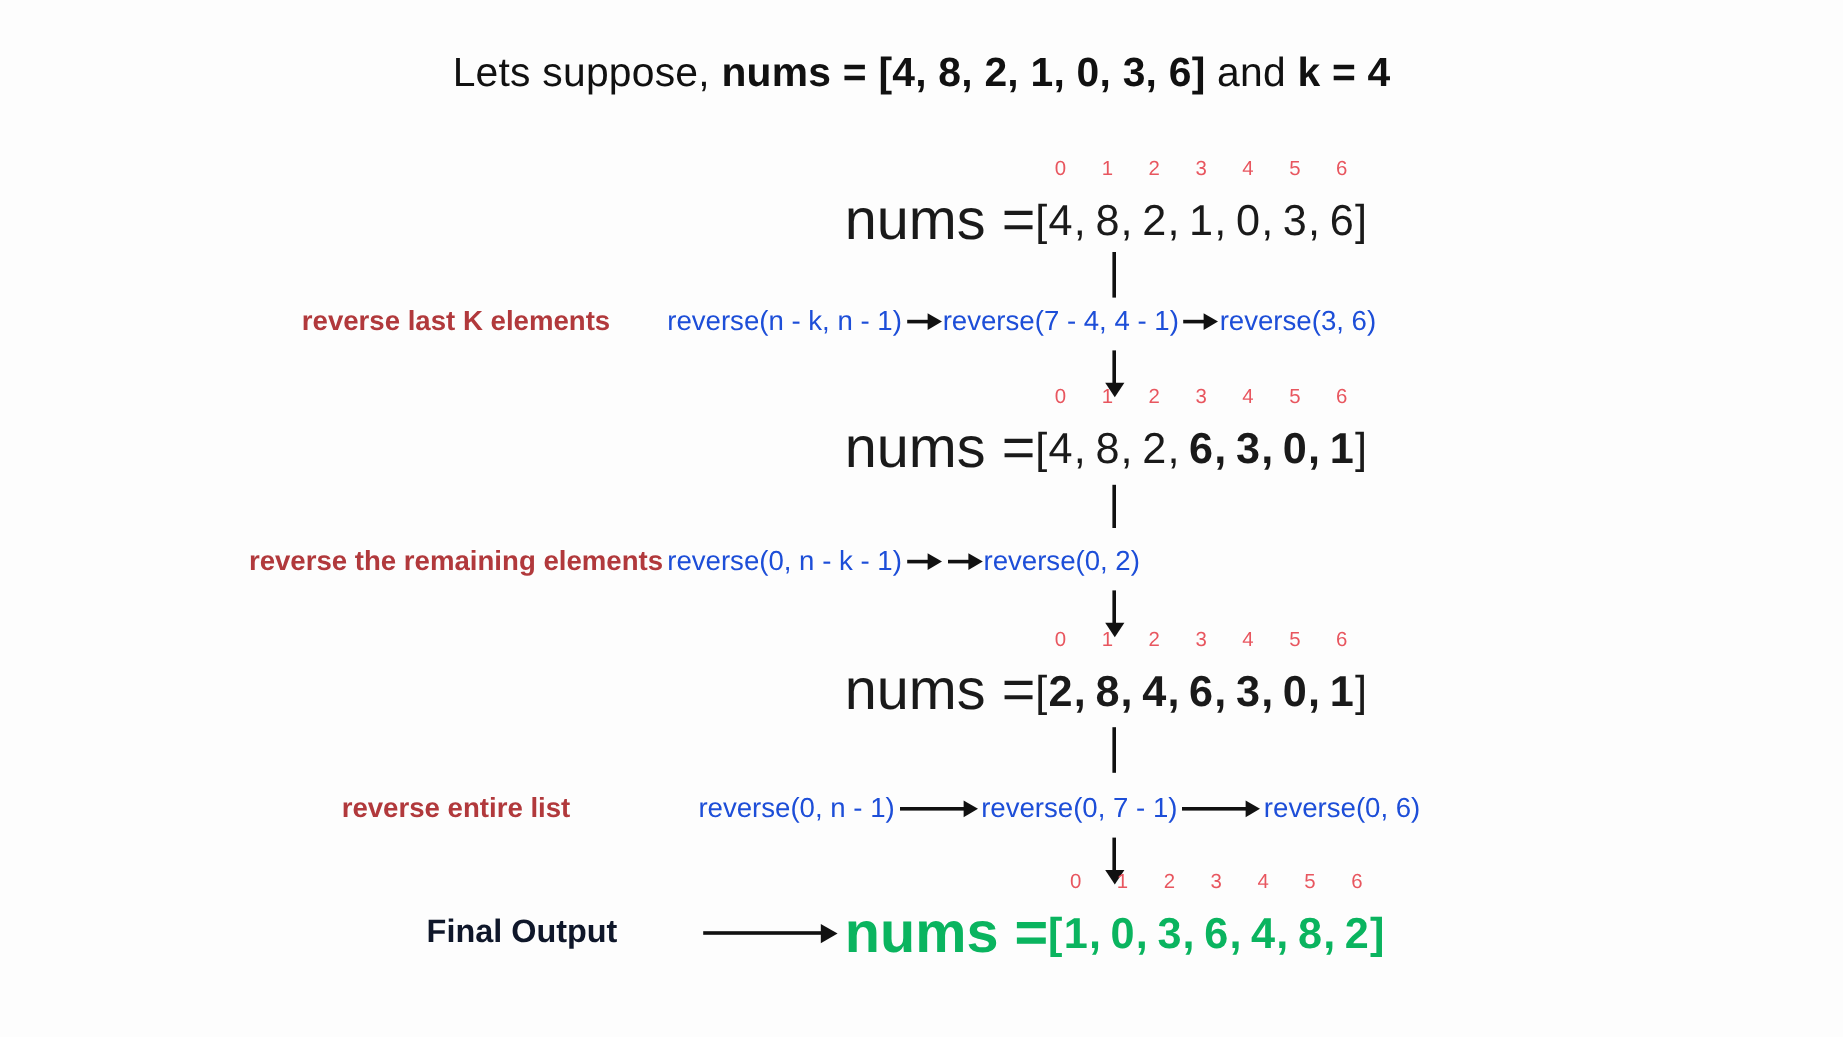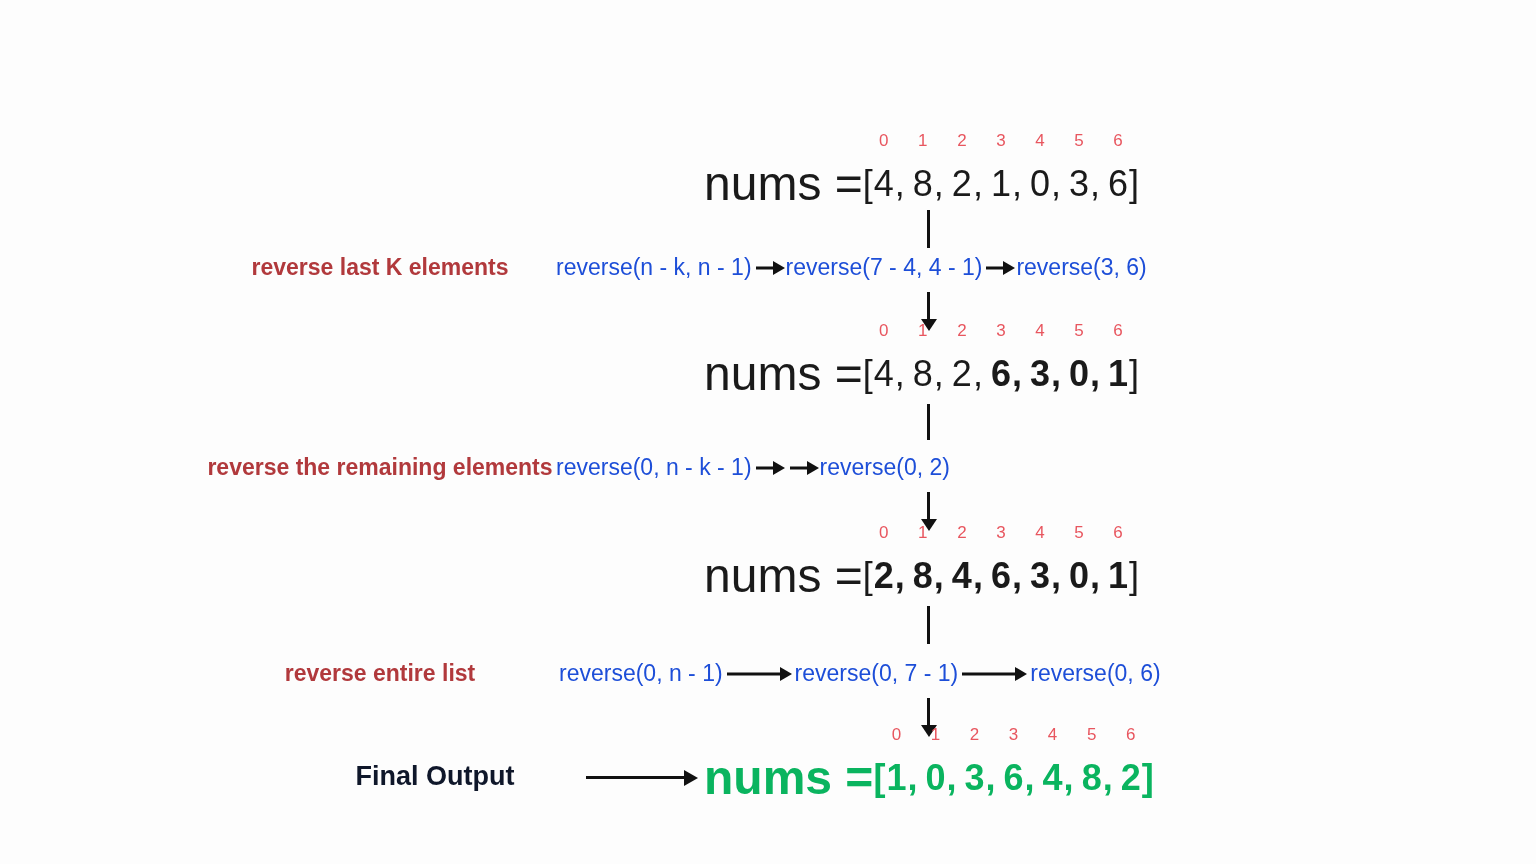--- a/index.html
+++ b/index.html
@@ -219,20 +219,23 @@
     border-top: 8px solid transparent;
     border-bottom: 8px solid transparent;
     border-left: 14px solid #111;
   }
 </style>
 </head>
 <body>
 
 <div class="canvas">
 
+  <div class="title">
+    <span>Lets suppose, </span><span class="b">nums = [4, 8, 2, 1, 0, 3, 6]</span><span> and </span><span class="b">k = 4</span>
+  </div>
 
   <div class="array-row" style="top:162px">
     <div class="array-inner">
       <span class="arr-label">nums = </span>
       <span class="bracket">[</span>
       <span class="cells" id="cells-0">
           <span class="cell"><span class="idx">0</span><span class="val">4</span></span>
           <span class="sep">,</span>
           <span class="cell"><span class="idx">1</span><span class="val">8</span></span>
           <span class="sep">,</span>
@@ -322,21 +325,21 @@
           <span class="cell bold"><span class="idx">6</span><span class="val">1</span></span>
         </span>
       <span class="bracket">]</span>
     </div>
   </div>
 
   <div class="v-line" style="top:606px;height:38px"></div>
 
   <div class="step-row" style="top:658px">
     <div class="step-label">reverse entire list</div>
-    <div class="step-formulas" style="left:559px">
+    <div class="step-formulas" style="left:582px">
       <span class="formula">reverse(0, n - 1)</span>
       <span class="arrow-long"></span>
       <span class="formula">reverse(0, 7 - 1)</span>
       <span class="arrow-long"></span>
       <span class="formula">reverse(0, 6)</span>
     </div>
   </div>
 
   <div class="v-arrow" style="top:698px;height:28px"></div>
 

